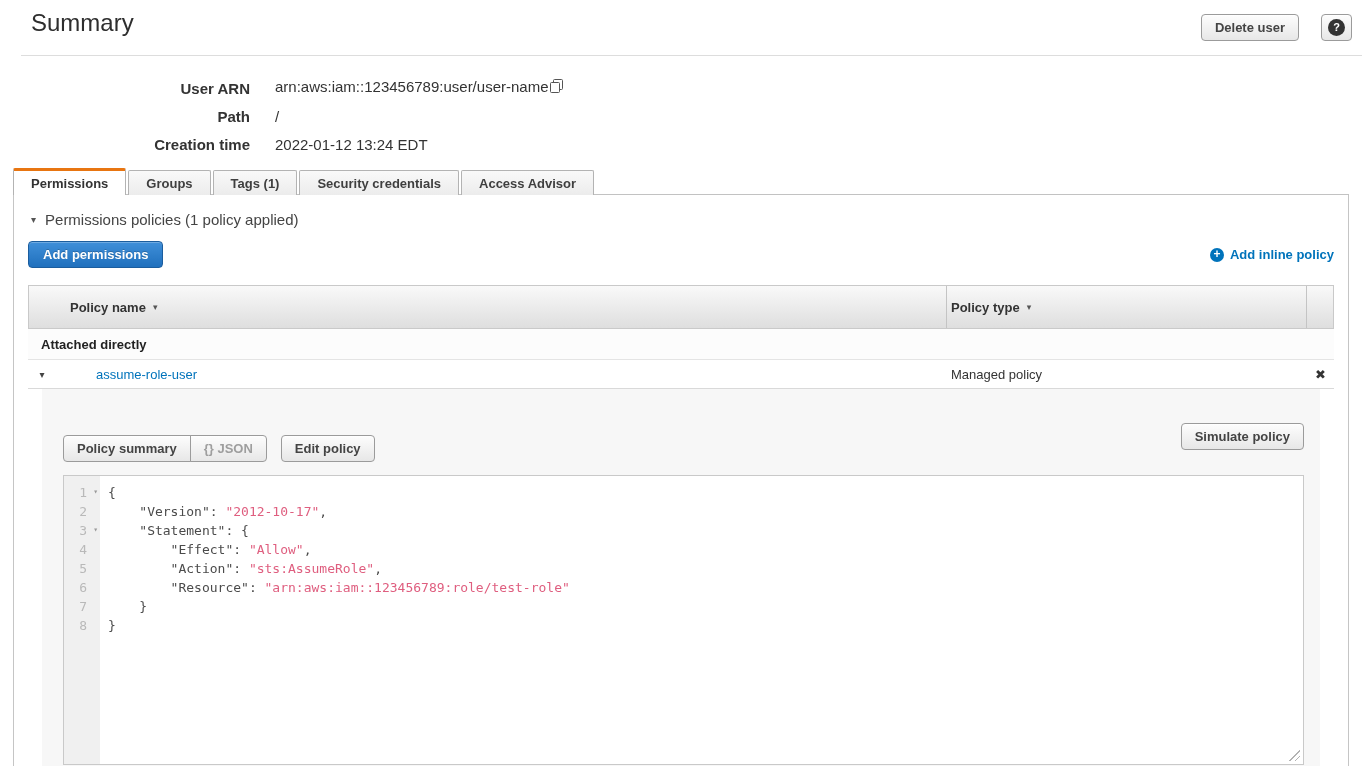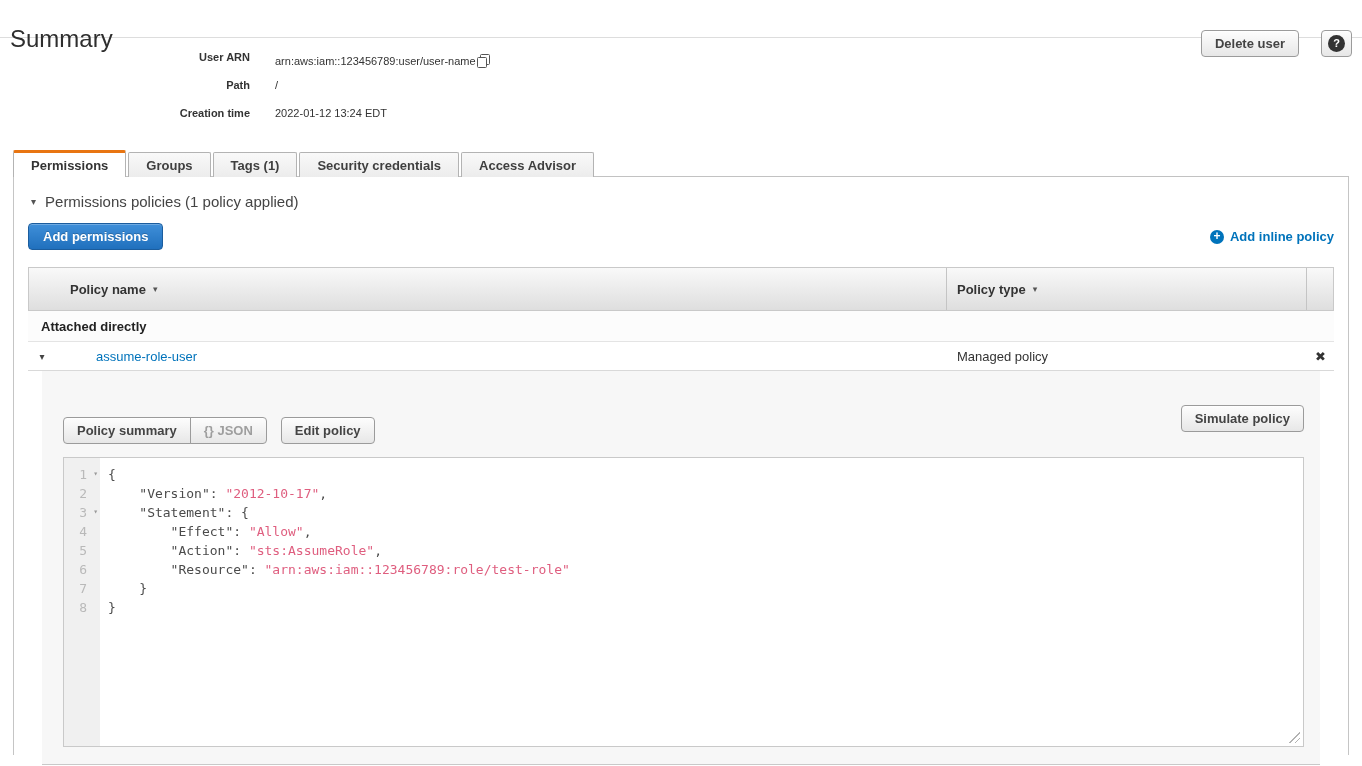--- a/index.html
+++ b/index.html
@@ -2,35 +2,35 @@
 <html style="--accent: #e87511; --link: #0073bb; --pink: #df5e7f;"><head>
 <meta charset="utf-8">
 <style>
   :root{
     --accent:#e87511; --link:#0073bb; --pink:#df5e7f;
   }
   *{box-sizing:border-box; margin:0; padding:0;}
   html,body{width:1362px;height:766px;overflow:hidden;background:#fff;
     font-family:"Liberation Sans","DejaVu Sans",sans-serif;color:#333;}
   
-  .top-bar{height:38px;border-bottom:1px solid #ddd;display:flex;
-    justify-content:space-between;align-items:flex-start;padding:24px 10px 0 10px;}
+  .top-bar{height:56px;border-bottom:1px solid #ddd;display:flex;
+    justify-content:space-between;align-items:flex-start;padding:8px 10px 0 10px;margin-left:21px;}
   .page-title{font-size:24px;font-weight:400;color:#2e2e2e;line-height:30px;}
   .top-actions{display:flex;gap:22px;margin-top:6px;}
   .btn{display:inline-flex;align-items:center;justify-content:center;
     padding:5px 13px;font-size:13px;font-weight:bold;color:#444;
     background:linear-gradient(#fdfdfd,#e7e7e7);border:1px solid #9b9b9b;
     border-radius:4px;cursor:pointer;font-family:inherit;
     box-shadow:inset 0 1px 0 rgba(255,255,255,.7);height:27px;}
   .btn-help{width:31px;padding:0;}
   .help-circle{width:17px;height:17px;border-radius:50%;background:#333;color:#fff;
     font-size:11px;font-weight:bold;line-height:17px;text-align:center;display:inline-block;}
   
   .details{padding-top:13px;}
-  .detail-row{height:28px;display:flex;align-items:flex-start;font-size:11px;}
+  .detail-row{height:28px;display:flex;align-items:flex-end;font-size:15px;}
   .detail-label{width:250px;text-align:right;font-weight:bold;color:#333;}
   .detail-value{margin-left:25px;color:#333;display:flex;align-items:center;}
   .copy-icon{display:inline-block;cursor:pointer;margin-top:2px;}
   
   .tabs-row{margin:15px 13px 0 13px;height:27px;position:relative;display:flex;}
   .tabs-row::after{content:"";position:absolute;left:0;right:0;bottom:0;height:1px;background:#c2c2c2;}
   .tab{position:relative;z-index:1;display:flex;align-items:center;padding:0 17px;
     font-size:13px;font-weight:bold;color:#3f3f3f;cursor:pointer;
     border:1px solid #b3b3b3;border-bottom:none;border-radius:2px 2px 0 0;
     background:linear-gradient(#f9f9f9,#ececec);height:25px;margin-top:2px;margin-right:2px;}
@@ -48,21 +48,21 @@
   .inline-add{display:flex;align-items:center;gap:6px;cursor:pointer;
     color:var(--link);font-size:13px;font-weight:bold;}
   .plus-circle{width:14px;height:14px;border-radius:50%;background:var(--link);color:#fff;
     font-size:12px;font-weight:bold;line-height:13px;text-align:center;}
   
   .ptable{margin:17px 14px 0 14px;font-size:13px;}
   .thead{display:flex;height:44px;background:linear-gradient(#f9f9f9,#dedede);
     border:1px solid #c9c9c9;align-items:stretch;font-weight:bold;color:#333;}
   .c-exp{width:28px;flex:none;display:flex;align-items:center;justify-content:center;}
   .c-name{flex:1;display:flex;align-items:center;padding-left:13px;gap:7px;}
-  .c-type{width:360px;flex:none;display:flex;align-items:center;padding-left:10px;gap:7px;
+  .c-type{width:360px;flex:none;display:flex;align-items:center;padding-left:4px;gap:7px;
     border-left:1px solid #c4c4c4;margin-left:24px;}
   .c-x{width:27px;flex:none;display:flex;align-items:center;justify-content:center;
     border-left:1px solid #c4c4c4;}
   .sort-caret{font-size:9px;color:#555;}
   .group-row{height:31px;display:flex;align-items:center;background:#fcfcfc;
     border-bottom:1px solid #e4e4e4;font-weight:bold;padding-left:13px;color:#222;}
   .policy-row{height:29px;display:flex;align-items:stretch;background:#fff;
     border-bottom:1px solid #d9d9d9;}
   .policy-row .c-type,.policy-row .c-x{border-left:none;}
   .row-caret{font-size:10px;color:#444;cursor:pointer;}

